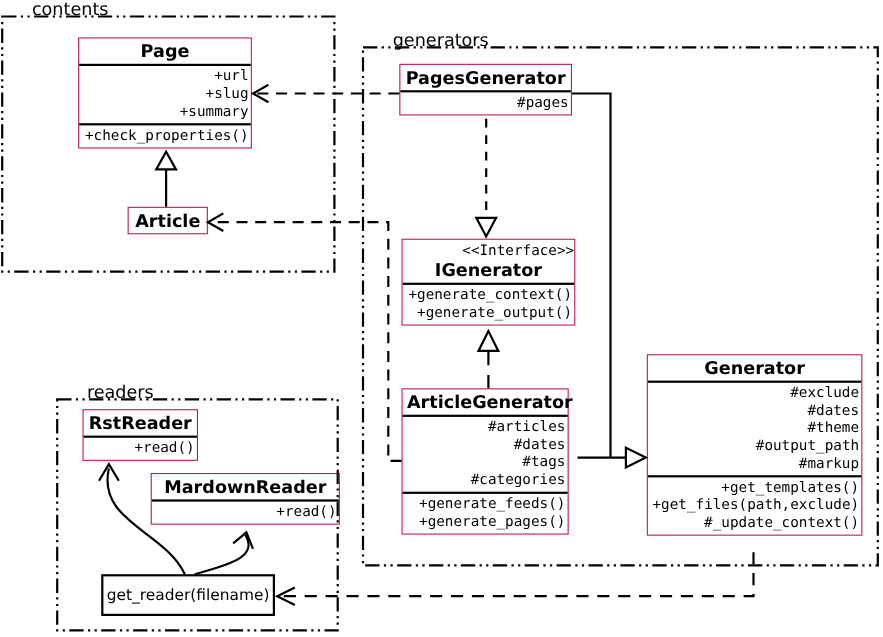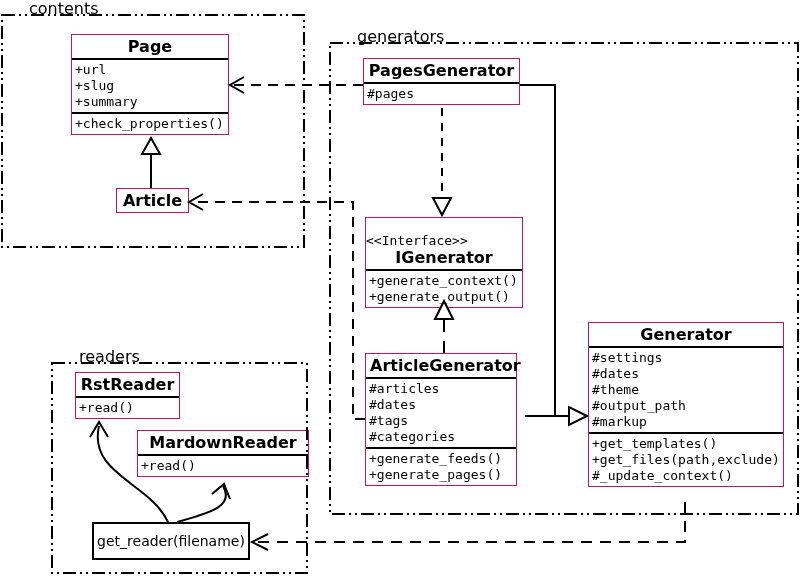--- a/index.html
+++ b/index.html
@@ -27,30 +27,30 @@
     box-sizing:border-box;
   }
   .uml .title{
     font:bold 16px "DejaVu Sans",sans-serif;
     text-align:center;
     padding:2px 4px;
     white-space:nowrap;
   }
   .uml .stereotype{
     font:13px "DejaVu Sans Mono",monospace;
-    text-align:left;
+    text-align:right;
     padding-top:3px;
     white-space:nowrap;
-    margin-top:12px;
   }
   .uml .compartment{
     border-top:2px solid #000;
     font:13px "DejaVu Sans Mono",monospace;
     line-height:16px;
     padding:2px 2px 2px 3px;
+    text-align:right;
   }
   .uml .compartment .member{white-space:nowrap;}
   .plainbox{
     position:absolute;
     background:#fff;
     border:2px solid #000;
     box-sizing:border-box;
     display:flex;align-items:center;justify-content:center;
     font:14px "DejaVu Sans",sans-serif;
     white-space:nowrap;
@@ -107,21 +107,21 @@
       </div>
     <div class="compartment">
         <div class="member">+generate_feeds()</div>
         <div class="member">+generate_pages()</div>
       </div>
   </div>
 
   <div class="uml" style="left:588px;top:322px;width:196px;">
     <div class="title">Generator</div>
     <div class="compartment">
-        <div class="member">#settings</div>
+        <div class="member">#exclude</div>
         <div class="member">#dates</div>
         <div class="member">#theme</div>
         <div class="member">#output_path</div>
         <div class="member">#markup</div>
       </div>
     <div class="compartment">
         <div class="member">+get_templates()</div>
         <div class="member">+get_files(path,exclude)</div>
         <div class="member">#_update_context()</div>
       </div>

